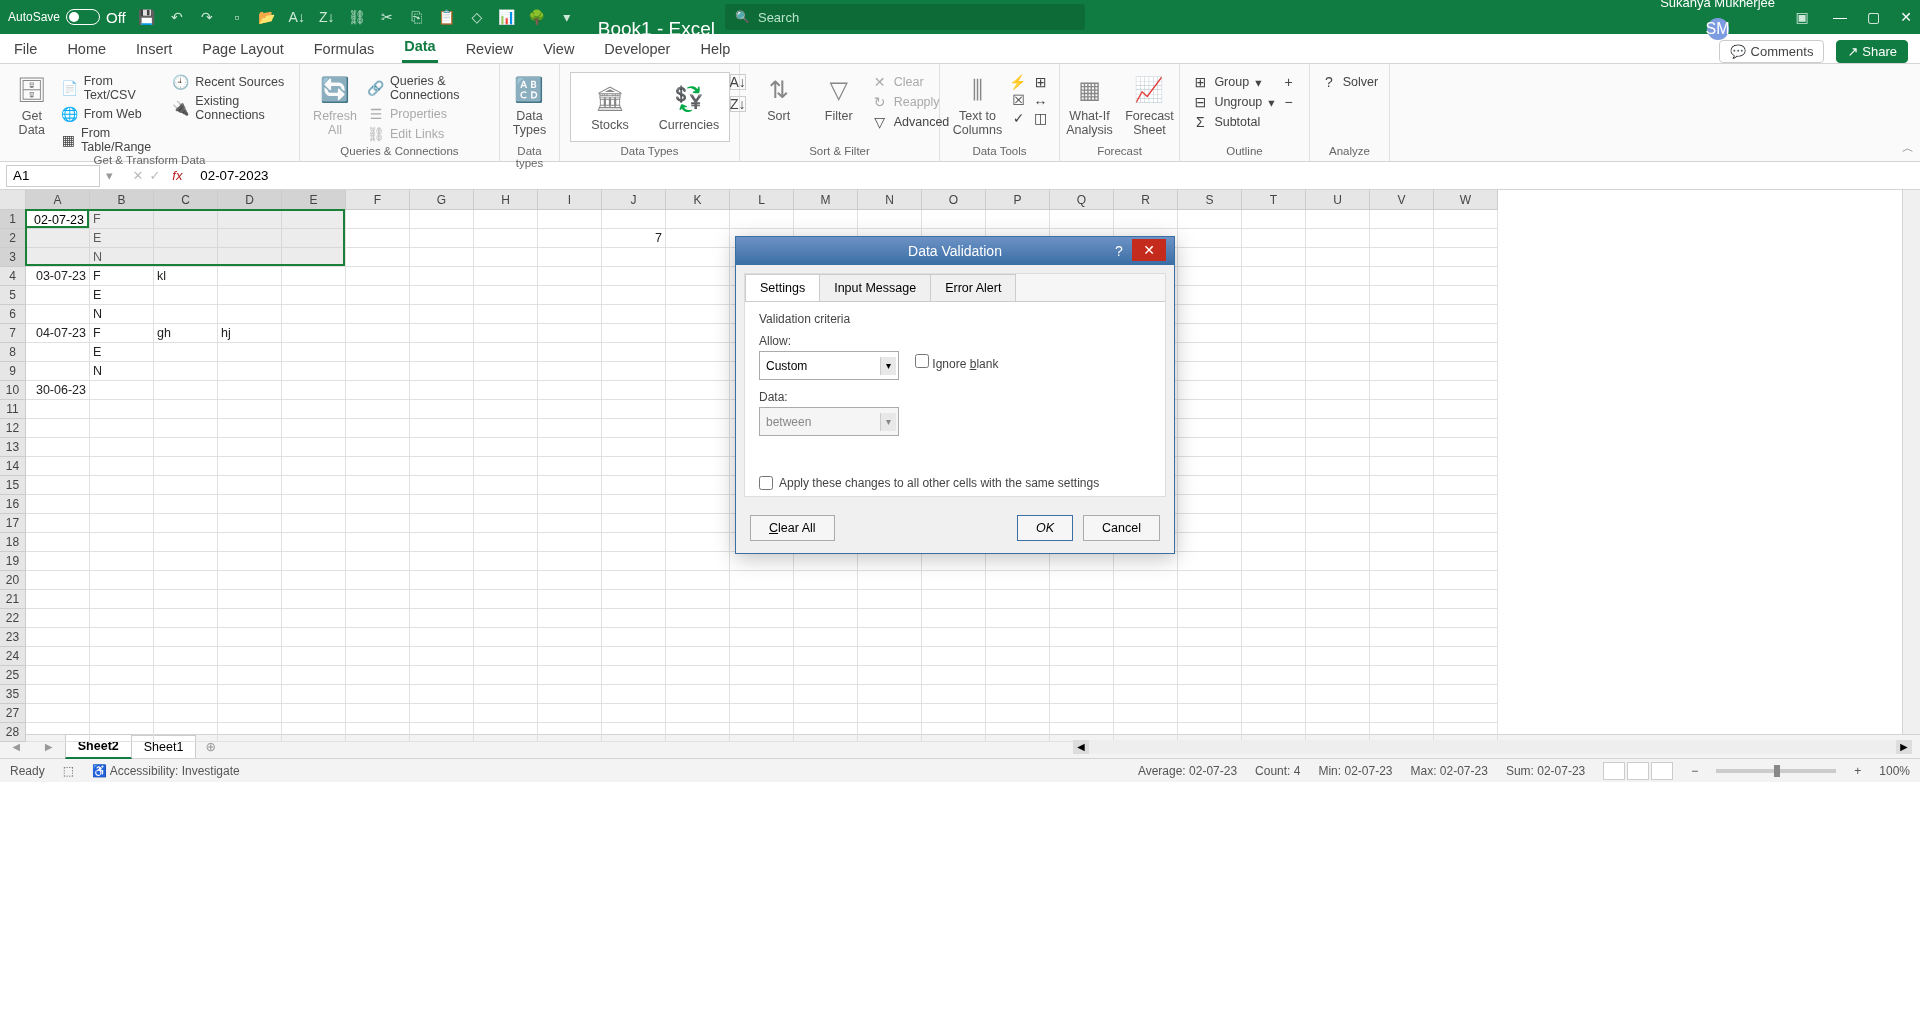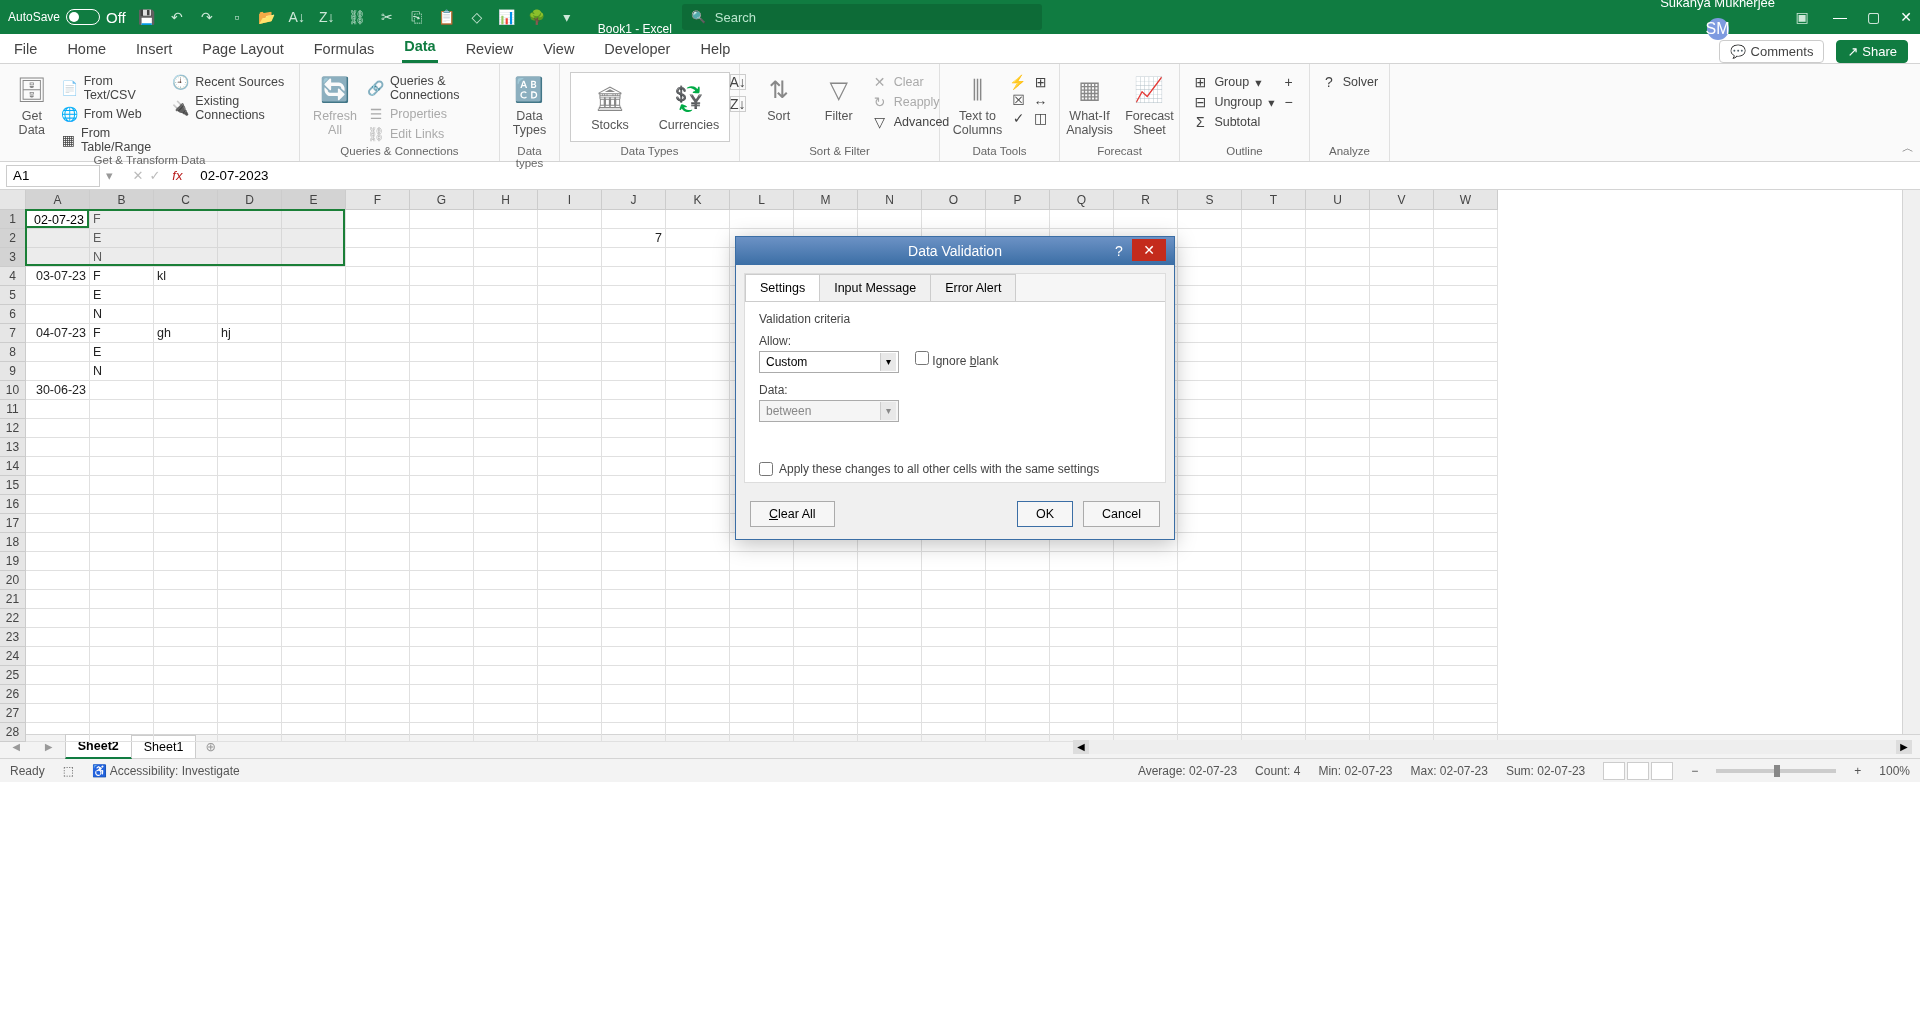--- a/index.html
+++ b/index.html
@@ -5,21 +5,21 @@
 * { margin: 0; padding: 0; box-sizing: border-box; font-family: "Segoe UI", sans-serif; }
 body { background: #fff; overflow: hidden; width: 1920px; height: 1024px; font-size: 12px; user-select: none; }
 
 
 .title-bar { background: #107c41; height: 34px; display: flex; align-items: center; color: #fff; padding: 0 8px; }
 .title-bar .autosave { font-size: 12px; display: flex; align-items: center; gap: 6px; }
 .toggle-off { width: 34px; height: 16px; border: 1px solid #fff; border-radius: 8px; position: relative; }
 .toggle-off::after { content: ""; width: 10px; height: 10px; background: #fff; border-radius: 50%; position: absolute; left: 2px; top: 2px; }
 .tb-icon { width: 22px; height: 22px; display: inline-flex; align-items: center; justify-content: center; color: #cde8d8; font-size: 14px; cursor: pointer; }
 .tb-group { display: flex; gap: 8px; margin-left: 10px; }
-.doc-title { margin-left: 20px; font-size: 12px; margin-top: 24px; }
+.doc-title { margin-left: 20px; font-size: 19px; margin-top: 24px; }
 .search-box { margin-left: 10px; background: #0d6b37; height: 26px; flex: 0 0 360px; display: flex; align-items: center; border-radius: 3px; padding: 0 10px; gap: 8px; }
 .search-box input { background: transparent; border: none; color: #fff; outline: none; width: 100%; font-size: 13px; }
 .search-box input::placeholder { color: #b9e5cd; }
 .title-spacer { flex: 1; }
 .user { display: flex; align-items: center; gap: 8px; font-size: 13px; flex-direction: column; }
 .avatar { width: 22px; height: 22px; border-radius: 50%; background: #7d9be0; display: flex; align-items: center; justify-content: center; font-size: 16px; }
 .win-btns { display: flex; gap: 20px; margin-left: 20px; font-size: 14px; }
 
 
 .tabs { height: 30px; background: #fff; border-bottom: 1px solid #d4d4d4; display: flex; align-items: end; padding: 0 12px; gap: 26px; font-size: 14.5px; color: #444; }
@@ -90,32 +90,32 @@
 .dlg-title .help { position: absolute; right: 44px; top: 4px; width: 22px; height: 20px; text-align: center; line-height: 20px; cursor: pointer; color:#fff;}
 .dlg-title .x { position: absolute; right: 8px; top: 2px; width: 34px; height: 22px; background: #c42b1c; color: #fff; text-align: center; line-height: 22px; cursor: pointer; }
 .dlg-body { background: #fff; margin: 8px; border: 1px solid #ddd; padding: 0; }
 .dlg-tabs { display: flex; border-bottom: 1px solid #ccc; background: #f6f6f6; }
 .dtab { padding: 6px 14px; border: 1px solid #ccc; border-bottom: none; background: #f0f0f0; margin-right: -1px; font-size: 12.5px; cursor: pointer; }
 .dtab.active { background: #fff; }
 .dlg-content { padding: 10px 14px 6px; }
 .fieldset-label { font-size: 12px; color: #444; margin-bottom: 8px; }
 .fld { margin-bottom: 10px; }
 .fld label { display: block; font-size: 12px; color: #444; margin-bottom: 3px; }
-.combo { width: 140px; height: 22px; border: 1px solid #ababab; background: #fff; display: flex; align-items: center; justify-content: space-between; padding: 0 2px 0 6px; font-size: 12px;}
+.combo { width: 140px; height: 29px; border: 1px solid #ababab; background: #fff; display: flex; align-items: center; justify-content: space-between; padding: 0 2px 0 6px; font-size: 12px;}
 .combo.dis { color: #888; background: #f5f5f5; }
 .combo .arr { width: 16px; height: 18px; background: #e8e8e8; border-left: 1px solid #ccc; text-align: center; line-height: 17px; font-size: 10px; }
 .row-fld { display: flex; align-items: center; gap: 16px; }
 .chk { display: flex; align-items: center; gap: 6px; font-size: 12px; color: #444; }
 .chk input { width: 14px; height: 14px; }
 .refedit { display: flex; gap: 4px; }
 .refedit input { flex: 1; height: 22px; border: 1px solid #ababab; padding: 0 6px; font-size: 12px; }
 .refedit .btn { width: 22px; height: 22px; border: 1px solid #ababab; background: #f6f6f6; font-size: 11px; }
 .dlg-bottom { display: flex; padding: 10px 14px 12px; gap: 10px; }
 .dlg-bottom button { height: 26px; padding: 0 18px; border: 1px solid #ababab; background: #f6f6f6; font-size: 12.5px; cursor: pointer; }
-.dlg-bottom .ok { border: 1px solid #3b6ea5; }
+.dlg-bottom .ok { border: 1px solid #3b6ea5; font-style: italic; }
 .dlg-bottom .spacer { flex: 1; }
 
 u { text-decoration: underline; }
 </style>
 </head>
 <body>
 
 <div class="title-bar">
   <div class="autosave">
     <span>AutoSave</span>
@@ -423,21 +423,21 @@
           <div class="row-h">16</div>
           <div class="row-h">17</div>
           <div class="row-h">18</div>
           <div class="row-h">19</div>
           <div class="row-h">20</div>
           <div class="row-h">21</div>
           <div class="row-h">22</div>
           <div class="row-h">23</div>
           <div class="row-h">24</div>
           <div class="row-h">25</div>
-          <div class="row-h">26</div>
+          <div class="row-h">35</div>
           <div class="row-h">27</div>
           <div class="row-h">28</div>
         </div>
       <div class="cells" id="cells">
           <div class="cell-row">
             <div class="cell">02-07-23</div>
             <div class="cell l">F</div>
             <div class="cell l"></div>
             <div class="cell l"></div>
             <div class="cell"></div>

